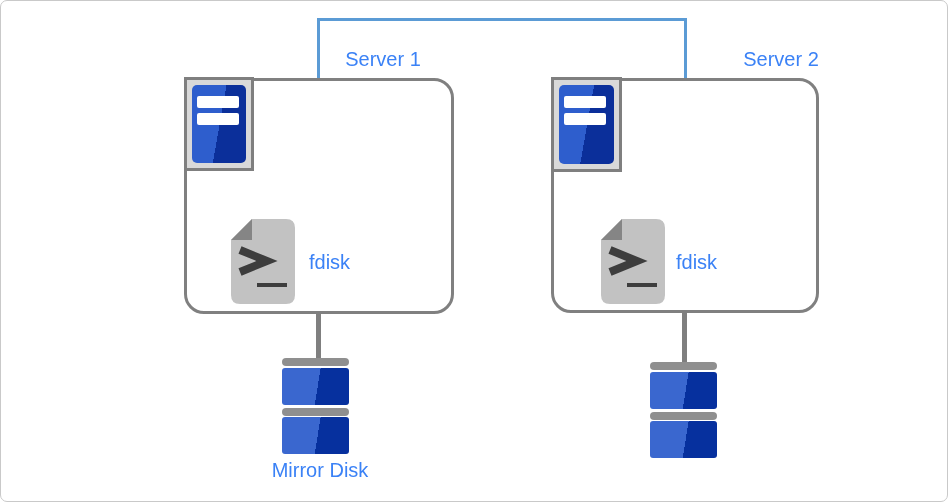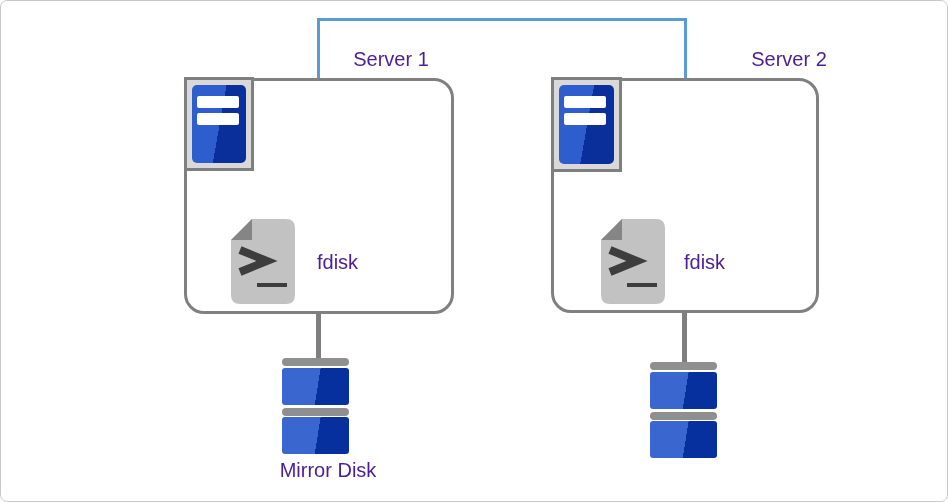--- a/index.html
+++ b/index.html
@@ -11,23 +11,22 @@
     border:1px solid var(--canvas-border, #c9c9c9);
     border-radius:7px;
     overflow:hidden;
     font-family:"Liberation Sans", sans-serif;
     color:#000;
   }
   .label {
     position:absolute;
     font-size:20px;
     line-height:24px;
-    color:#4c1d95;
+    color:#3b82f6;
     white-space:nowrap;
-    padding-left:8px;
   }
   .center { text-align:center; }
 
   
   .net-link {
     position:absolute;
     left:316px; top:17px;
     width:370px; height:60px;
     box-sizing:border-box;
     border:3px solid var(--link-blue, #5b9bd5);

